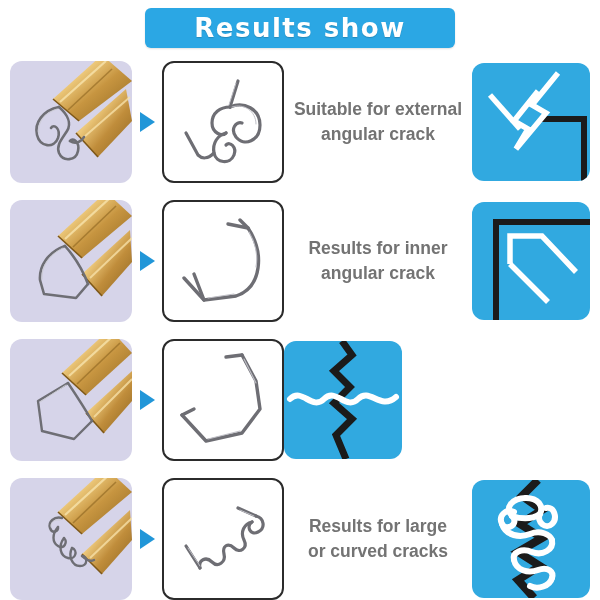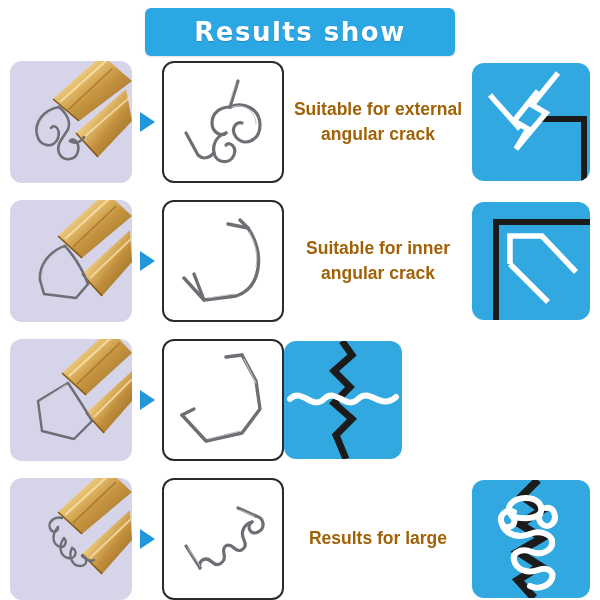--- a/index.html
+++ b/index.html
@@ -10,21 +10,21 @@
     overflow:hidden;
   }
   .page{position:relative;width:600px;height:600px;}
 
   
   .header-wrap{
     position:absolute;left:0;top:8px;width:600px;
     display:flex;align-items:center;justify-content:center;
   }
   .banner{
-    width:310px;height:48px;
+    width:310px;height:40px;
     background:#2ba7e4;
     border-radius:6px;
     display:flex;align-items:center;justify-content:center;
     box-shadow:0 1px 2px rgba(0,0,0,.12);
   }
   .banner-text{
     color:#ffffff;
     font-size:26px;
     font-weight:bold;
     letter-spacing:1.5px;
@@ -78,21 +78,21 @@
   }
   .shapebox svg{display:block;width:114px;height:114px;}
 
   
   .caption{
     flex:1 1 auto;
     display:flex;align-items:center;justify-content:center;
     padding:0 6px;
   }
   .caption-text{
-    color:#a16207;
+    color:#737373;
     font-size:17.5px;
     font-weight:bold;
     line-height:1.45;
     text-align:center;
     font-family:"Liberation Sans", sans-serif;
   }
 
   
   .bluebox{
     flex:0 0 auto;
@@ -245,21 +245,21 @@
           </g>
           <g fill="none" stroke="#bfbfc6" stroke-width="1.1" stroke-linecap="round">
             <path d="M85 30 C92 42 94 54 92 65"></path>
             <path d="M44 96 L70 92"></path>
           </g>
         </svg>
       </div>
 
       <div class="caption">
         <div class="caption-text">
-          <span>Suitable for inner</span><br>
+          <span>Results for inner</span><br>
           <span>angular crack</span>
         </div>
       </div>
 
       <div class="bluebox">
         <svg viewBox="0 0 118 118" xmlns="http://www.w3.org/2000/svg">
           <path d="M24 118 L24 20 L118 20" fill="none" stroke="#1b1b1b" stroke-width="6"></path>
           <path d="M38 62 L38 34 L70 34 L104 70" fill="none" stroke="#ffffff" stroke-width="5.5" stroke-linejoin="miter"></path>
           <path d="M38 62 L76 100" fill="none" stroke="#ffffff" stroke-width="5.5"></path>
         </svg>
@@ -389,20 +389,21 @@
           <g fill="none" stroke="#bfbfc6" stroke-width="1" stroke-linecap="round">
             <path d="M76 30 L90 36"></path>
             <path d="M24 68 L36 86"></path>
           </g>
         </svg>
       </div>
 
       <div class="caption">
         <div class="caption-text">
           <span>Results for large</span><br>
+          <span>or curved cracks</span>
         </div>
       </div>
 
       <div class="bluebox">
         <svg viewBox="0 0 118 118" xmlns="http://www.w3.org/2000/svg">
           <path d="M66 0 L50 16 L70 30 L48 44 L70 58 L46 72 L68 86 L46 100 L62 118" fill="none" stroke="#1b1b1b" stroke-width="8" stroke-linejoin="miter"></path>
           <g fill="none" stroke="#ffffff" stroke-width="6" stroke-linecap="round" stroke-linejoin="round">
             <path d="M54 18 C40 18 32 28 40 36 C48 44 34 52 30 44 C26 36 34 28 42 32"></path>
             <path d="M54 18 C66 18 72 26 68 34 C64 42 74 50 80 44 C86 38 82 26 74 28"></path>
             <path d="M40 36 C52 40 62 38 68 34"></path>

